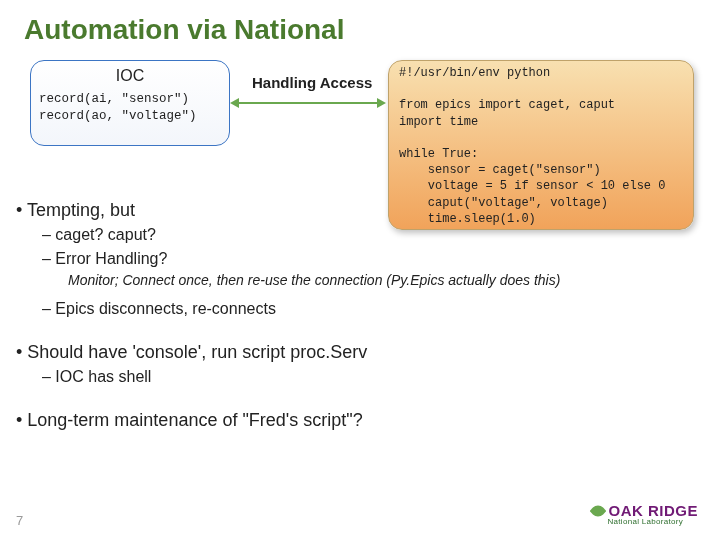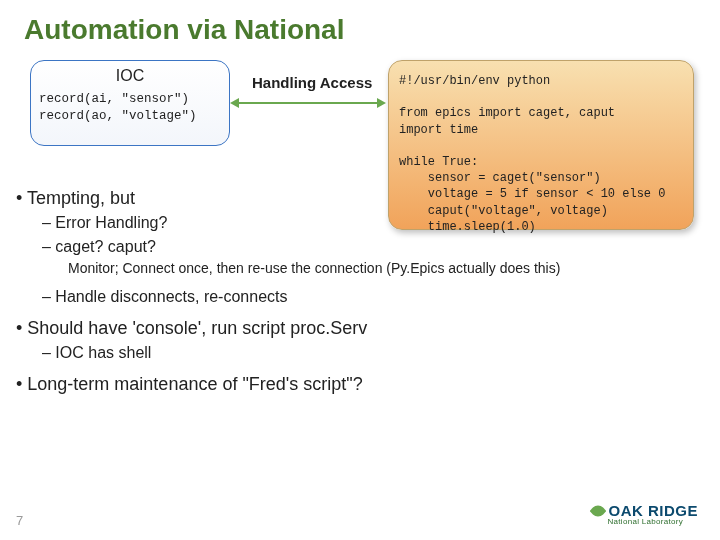--- a/index.html
+++ b/index.html
@@ -73,59 +73,59 @@
   .arrow::after  { right: -8px; border-left: 9px solid #6aa84f; }
   .py-box {
     position: absolute;
     top: 60px;
     left: 388px;
     width: 306px;
     height: 170px;
     border: 1.5px solid #bfa26a;
     border-radius: 14px;
     background: linear-gradient(#f8e0b0, #f1a35a);
-    padding: 12px 10px;
+    padding: 4px 10px;
     font-family: "Courier New", monospace;
     font-size: 12px;
     line-height: 1.35;
     white-space: pre;
     box-shadow: 2px 3px 6px rgba(0,0,0,0.25);
   }
   .bullets {
     position: absolute;
     top: 186px;
     left: 16px;
     width: 680px;
     font-size: 18px;
     line-height: 1.35;
   }
-  .b1 { margin: 0 0 2px 0; }
+  .b1 { margin: 12px 0 2px 0; }
   .b2 { font-size: 16px; margin: 2px 0 2px 26px; }
-  .b3 { font-size: 14px; margin: 2px 0 8px 52px; }
+  .b3 { font-size: 14px; margin: 2px 0 8px 52px; font-style: italic; }
   .dot::before { content: "• "; }
   .dash::before { content: "– "; }
   .gap { height: 6px; }
   .pagenum {
     position: absolute;
     left: 16px;
     bottom: 12px;
     font-size: 13px;
     color: #9a9a9a;
   }
   .logo {
     position: absolute;
     right: 22px;
     bottom: 14px;
     text-align: right;
     line-height: 1;
   }
   .logo-main {
     font-size: 15px;
     font-weight: bold;
-    color: #0c4a6e;
+    color: #701a75;
     letter-spacing: 0.5px;
   }
   .logo-sub {
     font-size: 8px;
     color: #2f6f2f;
     letter-spacing: 0.3px;
     text-align: center;
   }
   .leaf {
     display: inline-block;
@@ -157,24 +157,24 @@
 import time
 
 while True:
     sensor = caget("sensor")
     voltage = 5 if sensor &lt; 10 else 0
     caput("voltage", voltage)
     time.sleep(1.0)</div>
 
 <div class="bullets">
   <div class="b1 dot"><span>Tempting, but</span></div>
+  <div class="b2 dash"><span>caget? caput?</span></div>
   <div class="b2 dash"><span>Error Handling?</span></div>
-  <div class="b2 dash"><span>caget? caput?</span></div>
   <div class="b3"><span>Monitor; Connect once, then re-use the connection (Py.Epics actually does this)</span></div>
-  <div class="b2 dash"><span>Handle disconnects, re-connects</span></div>
+  <div class="b2 dash"><span>Epics disconnects, re-connects</span></div>
   <div class="gap"></div>
   <div class="b1 dot"><span>Should have 'console', run script proc.Serv</span></div>
   <div class="b2 dash"><span>IOC has shell</span></div>
   <div class="gap"></div>
   <div class="b1 dot"><span>Long-term maintenance of "Fred's script"?</span></div>
 </div>
 
 <div class="pagenum">7</div>
 
 <div class="logo">

